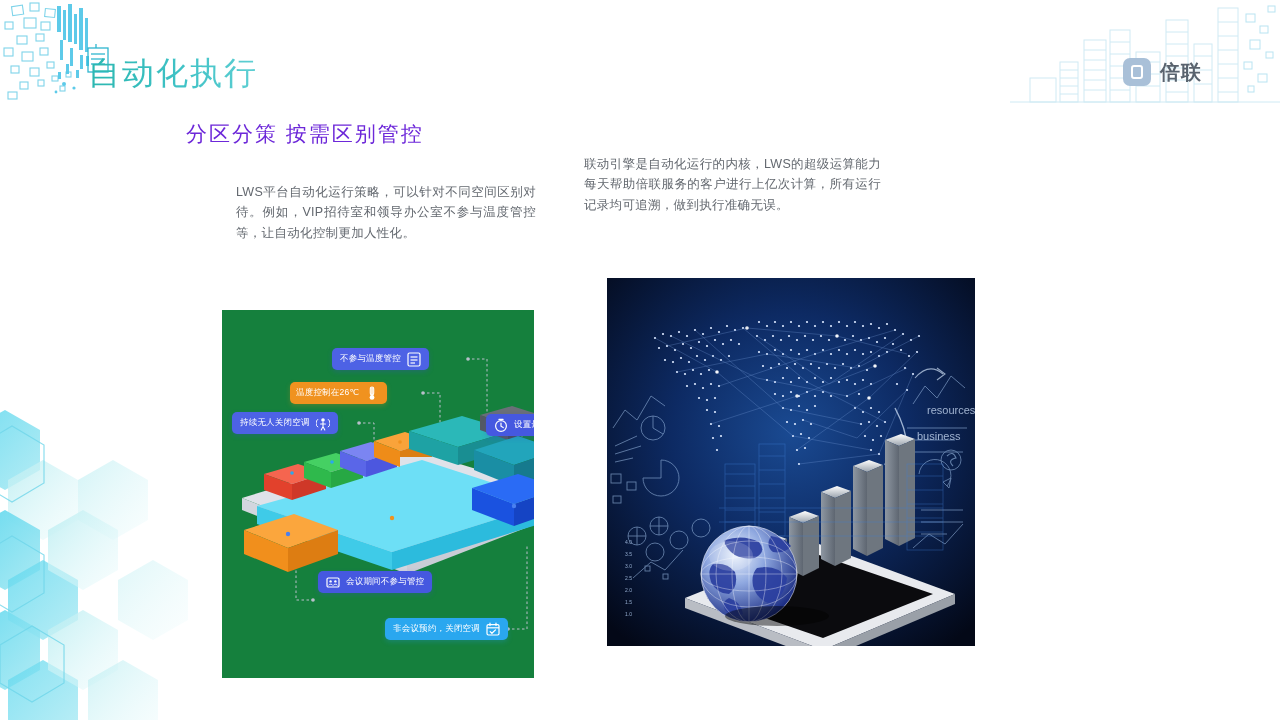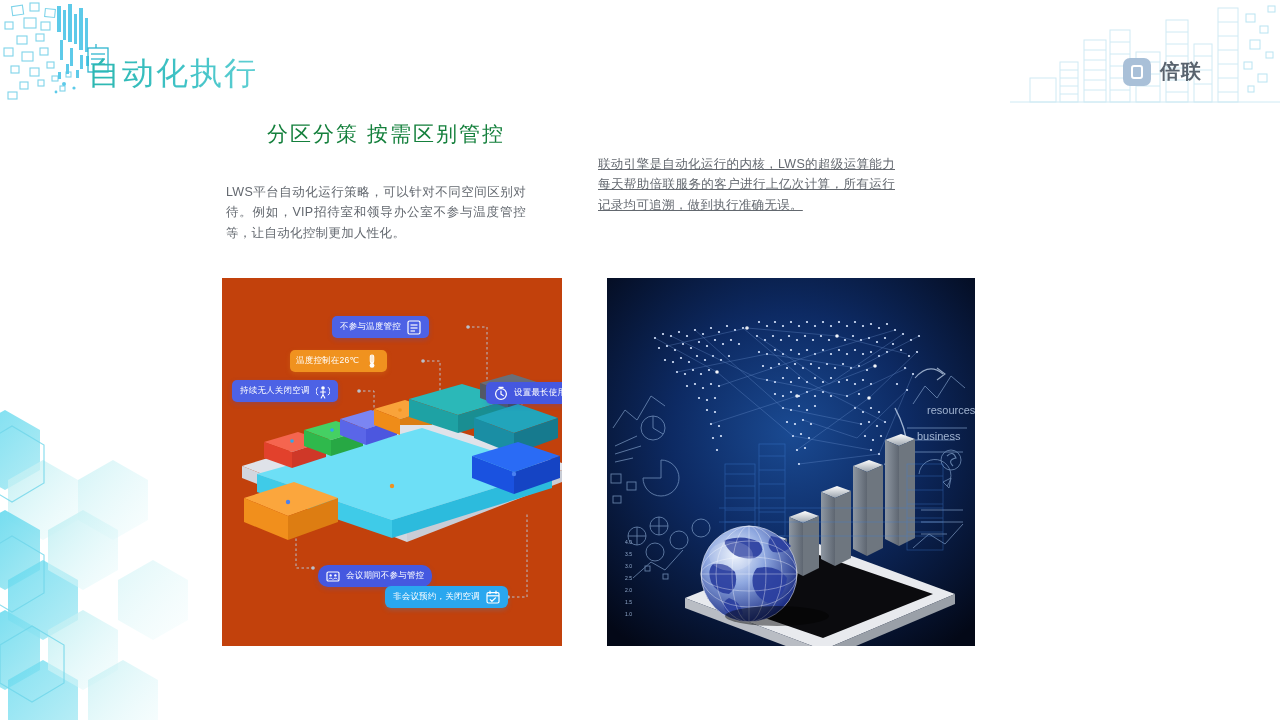--- a/index.html
+++ b/index.html
@@ -27,71 +27,71 @@
   .page-title {
     position: absolute; left: 88px; top: 52px;
     font-size: 32px; letter-spacing: 2px; font-weight: 400;
     background: linear-gradient(90deg,#2bb7b0 0%, #3fc2c6 55%, #5fcfd3 100%);
     -webkit-background-clip: text; background-clip: text; color: #31bab4;
     -webkit-text-fill-color: transparent;
     white-space: nowrap;
   }
 
   
-  .brand { position: absolute; right: 78px; top: 58px; display: flex; gap: 9px; }
+  .brand { position: absolute; right: 78px; top: 58px; display: flex; align-items: center; gap: 9px; }
   .brand-mark {
     width: 28px; height: 28px; border-radius: 7px;
     background: #a9c0d8; display: flex; align-items: center; justify-content: center;
   }
   .brand-mark i {
     display: block; width: 12px; height: 14px;
     border: 2.5px solid #fff; border-radius: 3px;
   }
   .brand-name { font-size: 20px; font-weight: 700; color: #59636e; letter-spacing: 1px; }
 
   
   .col { position: absolute; top: 120px; width: 400px; }
   .col.left  { left: 186px; }
   .col.right { left: 560px; }
   .col-title {
-    text-align: center; font-size: 21px; color: #15803d; font-weight: 400;
+    font-size: 21px; color: #6d28d9; font-weight: 400;
     letter-spacing: 2px; white-space: nowrap;
   }
   .col-body {
     margin-top: 34px;
     font-size: 12.5px; line-height: 1.62; color: #63686f;
     letter-spacing: .3px; text-align: justify;
   }
-  .col.left  .col-body { width: 300px; margin-left: 40px; }
-  .col.right .col-body { width: 297px; margin-left: 38px; text-decoration: underline; }
+  .col.left  .col-body { width: 300px; margin-left: 50px; }
+  .col.right .col-body { width: 297px; margin-left: 24px; }
 
   
   .card { position: absolute; top: 278px; height: 368px; overflow: hidden; }
-  .card.left  { left: 222px; width: 340px; background: #c2410c; }
+  .card.left  { left: 222px; width: 312px; background: #15803d; margin-top: 32px; }
   .card.right { left: 607px; width: 368px; background: #050c22; }
   .card svg { display: block; }
 
   
   .tag {
     position: absolute; display: flex; align-items: center; gap: 6px;
     height: 22px; padding: 0 8px; border-radius: 5px;
     font-size: 8.5px; color: #fff; white-space: nowrap; letter-spacing: .2px;
   }
   .tag .tg-ico { display: inline-flex; width: 14px; height: 15px; }
   .tag.blue   { background: #4d62e5; box-shadow: 0 2px 5px rgba(60,80,210,.28); }
   .tag.orange { background: #f0921f; box-shadow: 0 2px 5px rgba(220,140,30,.28); padding-left: 6px; }
   .tag.cyan   { background: #2aa7ef; box-shadow: 0 2px 5px rgba(40,150,230,.28); }
   .tag.indigo { background: #4558e0; box-shadow: 0 2px 5px rgba(60,80,210,.28); }
 
   .t-no-temp  { left: 110px;  top:  38px; }
   .t-26c      { left:  68px;  top:  72px; }
   .t-noperson { left:  10px;  top: 102px; }
   .t-maxtime  { left: 264px;  top:  104px; text-align: center; }
-  .t-meeting  { left:  96px;  top: 287px; border-radius: 10px; }
-  .t-unbooked { left: 163px;  top: 308px; border-radius: 6px; }
+  .t-meeting  { left:  96px;  top: 261px; }
+  .t-unbooked { left: 163px;  top: 308px; }
 
   
   .rc-abs { position: absolute; left: 0; top: 0; }
   .rc-word {
     position: absolute; color: #b9cbe6; font-size: 11px; opacity: .85;
     font-family: "Liberation Sans", sans-serif; white-space: nowrap;
   }
 </style>
 </head>
 <body>

